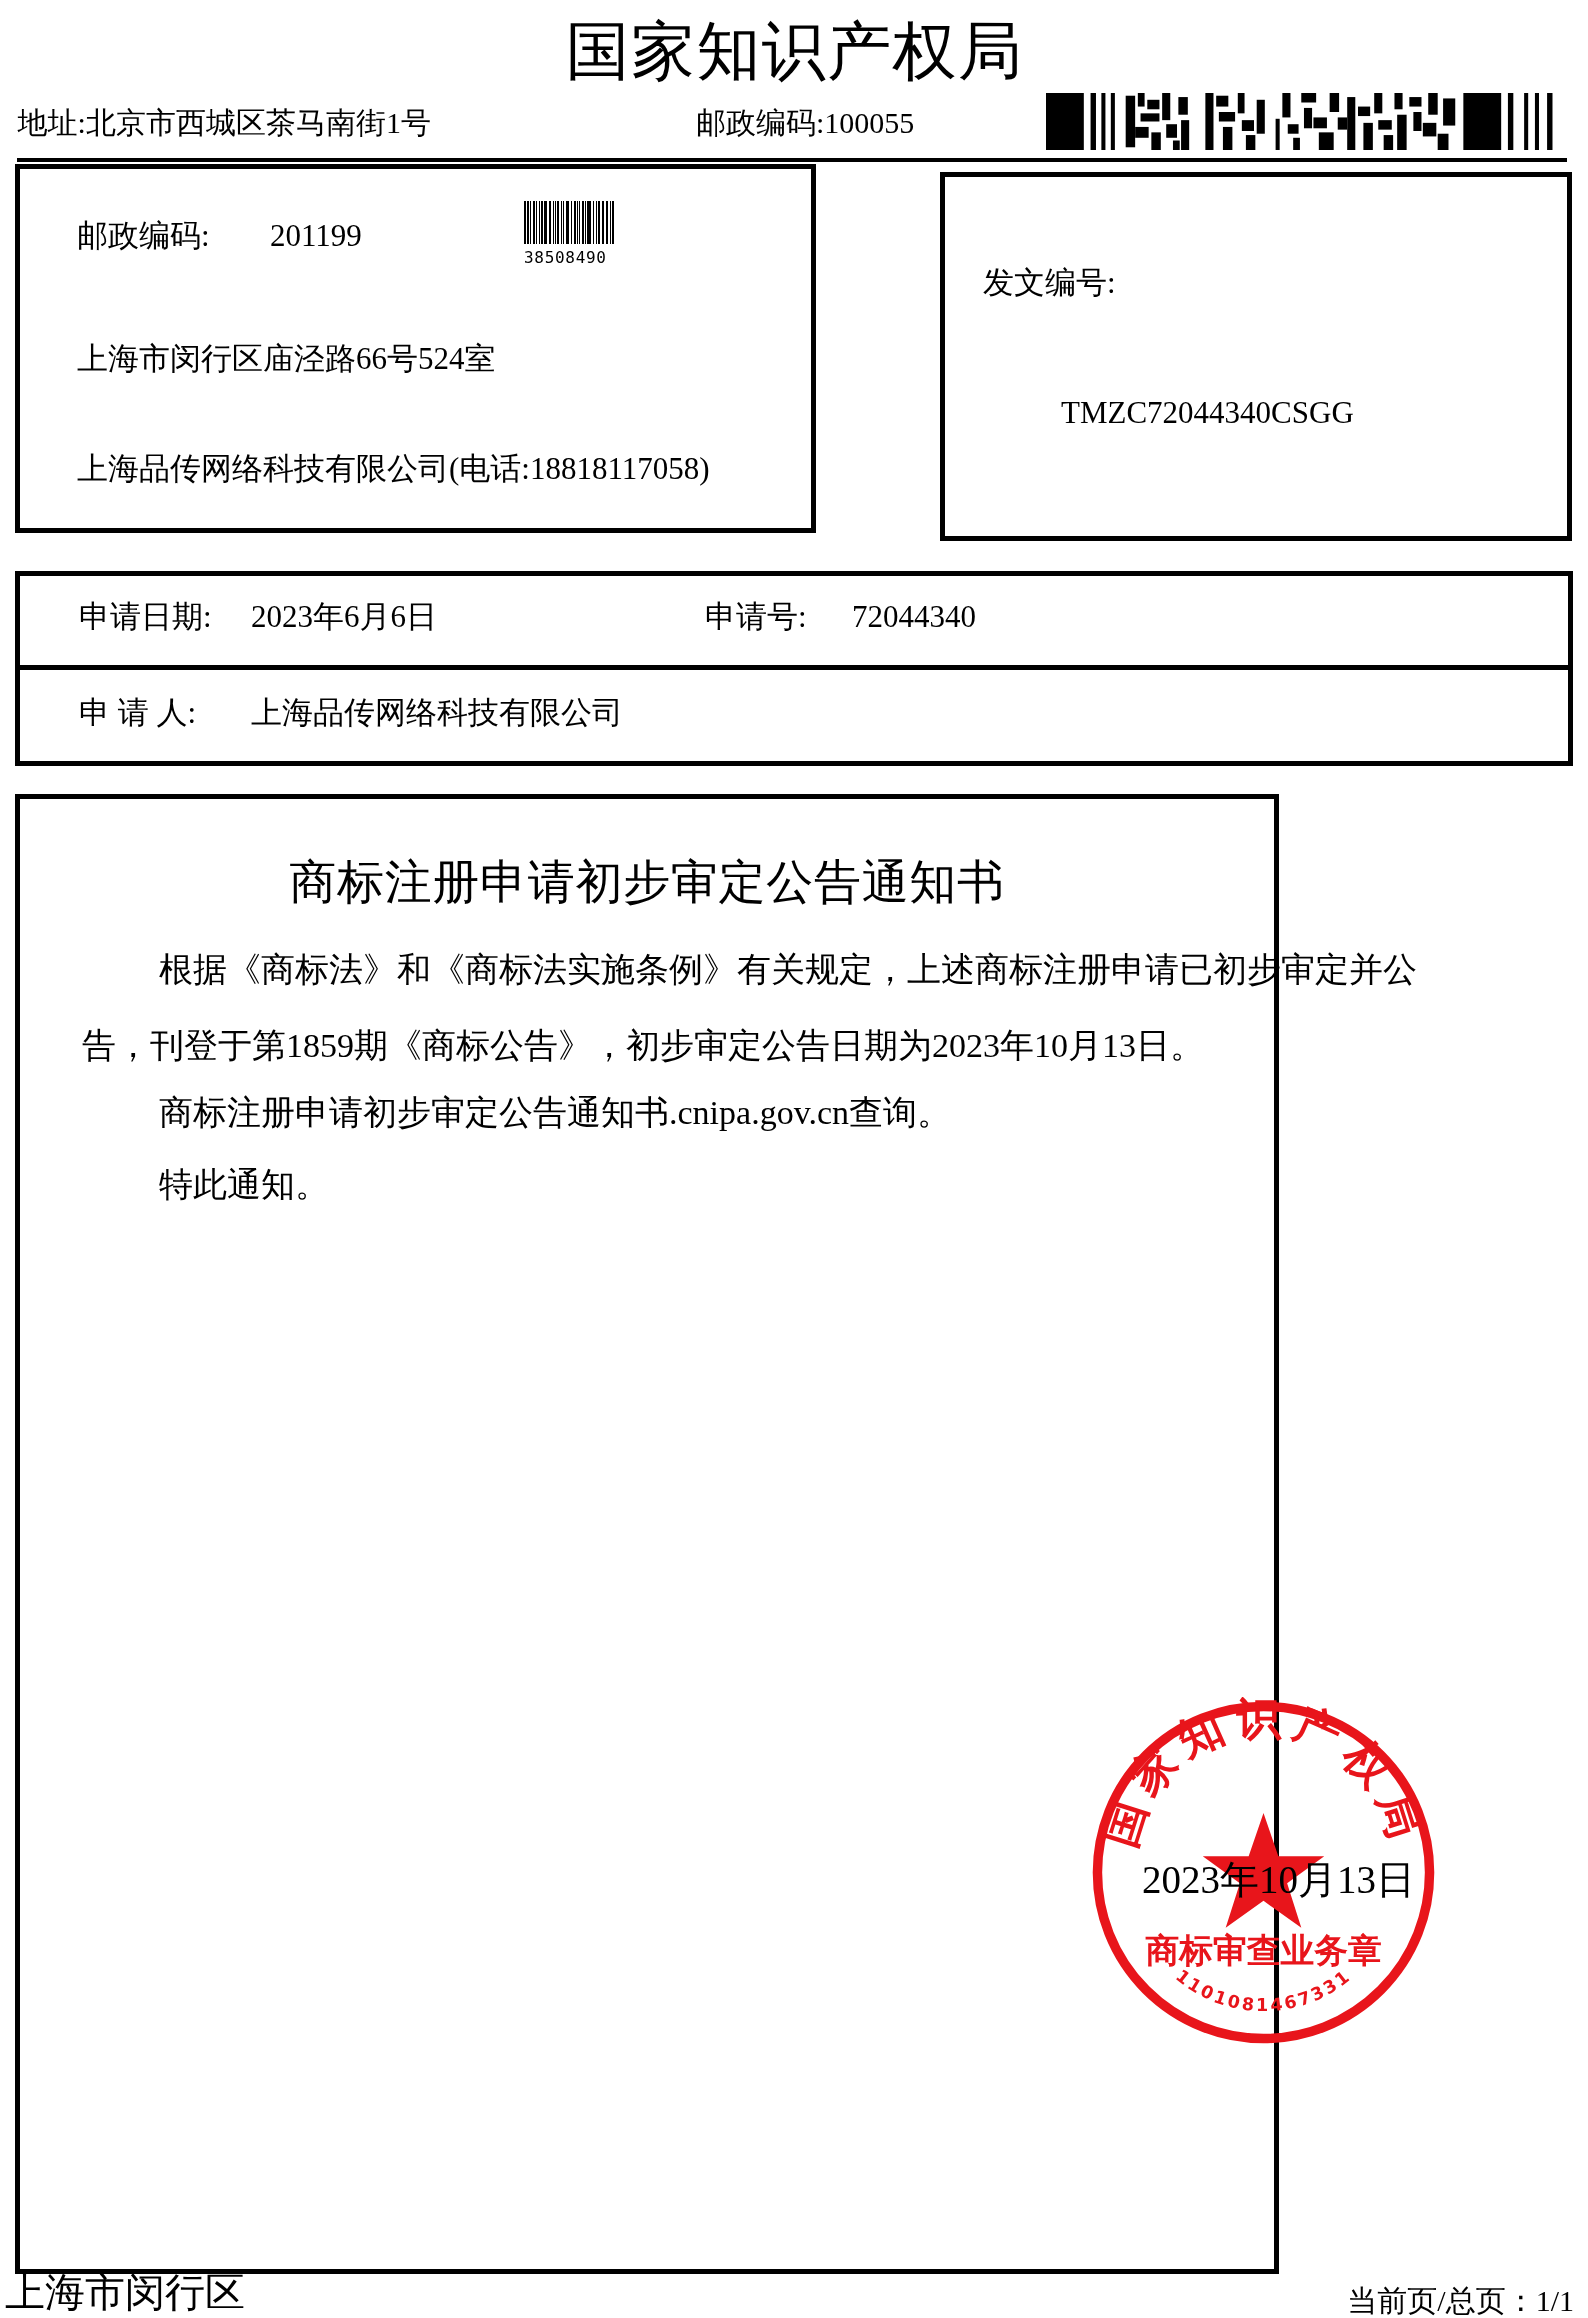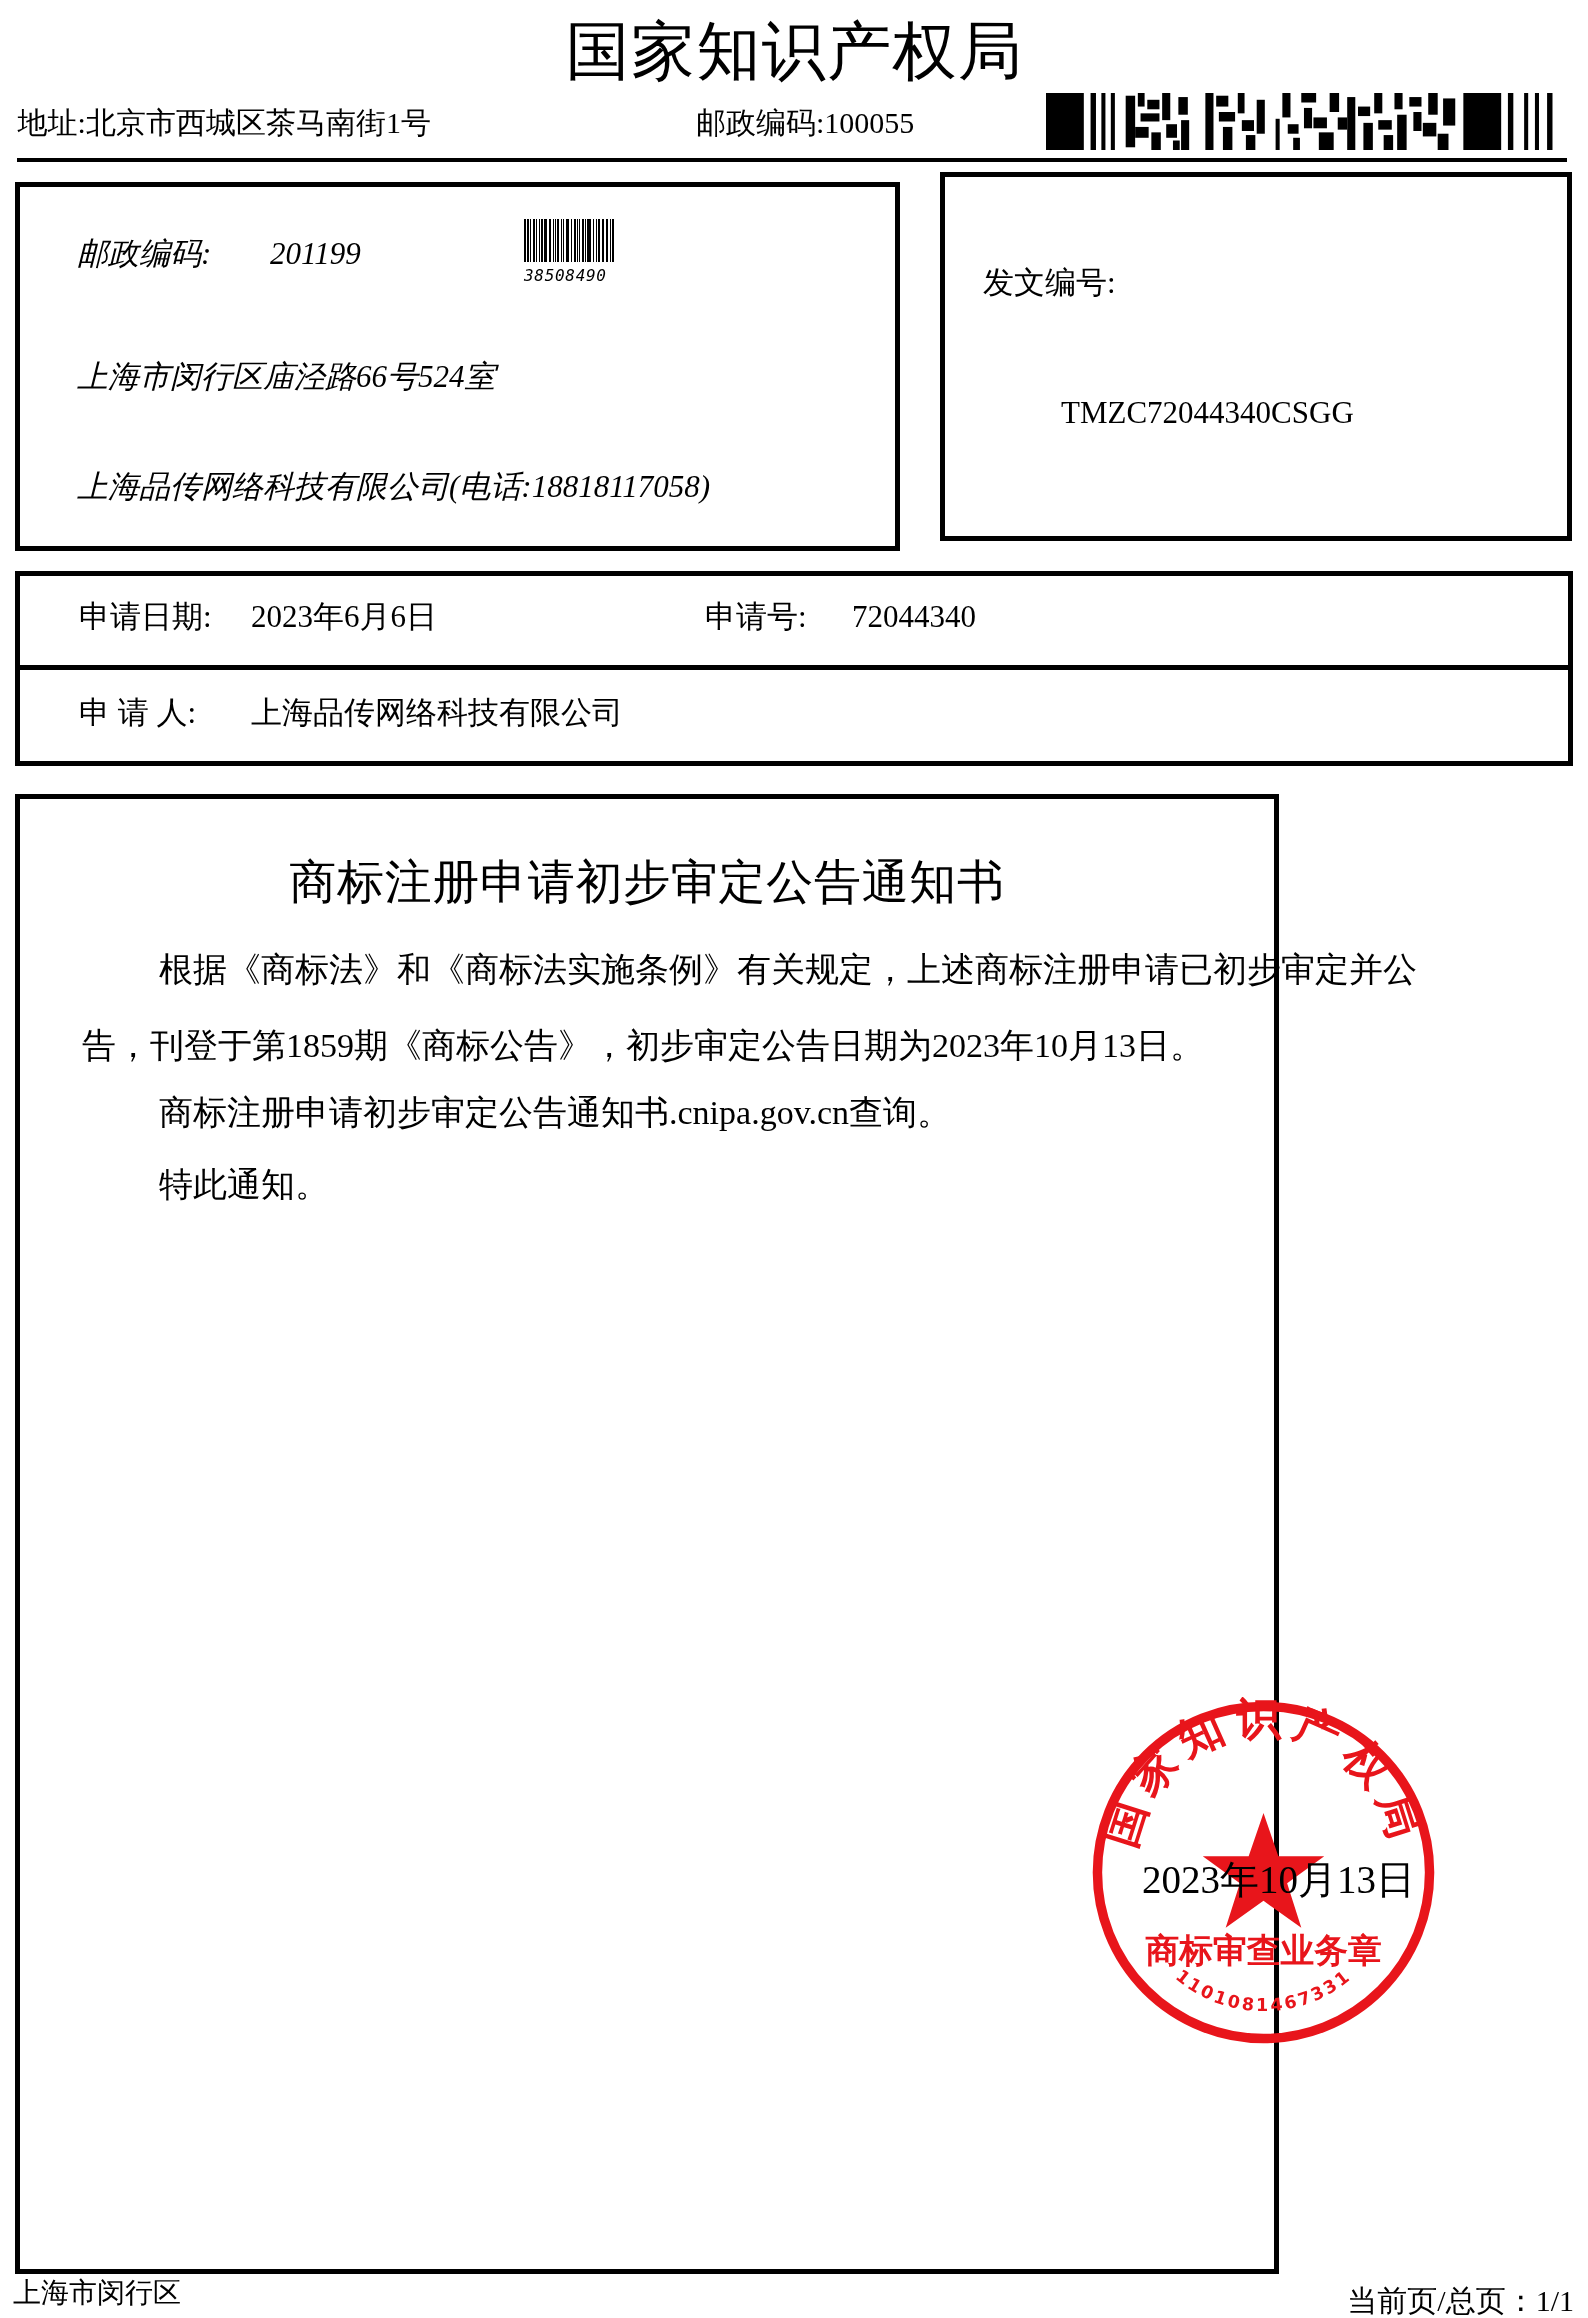--- a/index.html
+++ b/index.html
@@ -13,41 +13,41 @@
     font-size: 64px; line-height: 74px; letter-spacing: 1.4px;
     padding-left: 0;
   }
   .title span { position: relative; left: 0; }
   .hdr-text { font-size: 30px; line-height: 35px; top: 105px; }
   .hdr-rule { left: 17px; top: 158px; width: 1550px; height: 4px; background: #000; }
 
   .qr { left: 1046px; top: 93px; width: 520px; height: 57px; }
 
   .box { border: 5.4px solid #000; box-sizing: border-box; background: #fff; }
-  .box-left  { left: 15px;   top: 182px; width: 885px; height: 369px; font-style: italic; }
+  .box-left  { left: 15px;   top: 164px; width: 801px; height: 369px; }
   .box-right { left: 940px; top: 172px; width: 632px;  height: 369px; }
 
   .t44 { font-size: 31px; line-height: 36px; white-space: nowrap; }
 
   .barcode { left: 504px; top: 32px; width: 99px; height: 43px; display: flex; align-items: stretch; }
   .barcode i { display: block; background: #000; height: 100%; }
   .barcode-num { left: 504px; top: 80px; width: 99px; 
     font-family: "DejaVu Sans Mono", monospace; font-size: 16px; line-height: 17.6px; letter-spacing: 0.7px; }
 
   .table-box { left: 15px; top: 571px; width: 1558px; height: 195px; }
   .table-rule { left: 0; top: 89px; width: 100%; height: 5.4px; background: #000; }
 
   .main-box { left: 15px; top: 794px; width: 1264px; height: 1480px; }
   .doc-title { left: 0; width: 100%; top: 55px; text-align: center; font-size: 47px; line-height: 57px; letter-spacing: 0.7px; }
   .para { font-size: 34px; line-height: 41px; white-space: nowrap; }
 
   .seal { left: 1088px; top: 1697px; width: 351px; height: 351px; }
   .seal-date { left: 1142px; top: 1858px; font-size: 39px; line-height: 43px; white-space: nowrap; color: #000; }
 
-  .footer-left { left: 13px; top: 2275px; font-size: 28px; line-height: 35px; }
+  .footer-left { left: 5px; top: 2275px; font-size: 40px; line-height: 35px; }
   .footer-right { right: 15px; top: 2283px; font-size: 30px; line-height: 35px; }
 </style>
 </head>
 <body>
 
 <div class="abs title"><span>国家知识产权局</span></div>
 <div class="abs hdr-text" style="left:17.6px;">地址:北京市西城区茶马南街1号</div>
 <div class="abs hdr-text" style="left:696px;">邮政编码:100055</div>
 
 <svg class="abs qr" viewBox="0 0 770 84" preserveAspectRatio="none">

